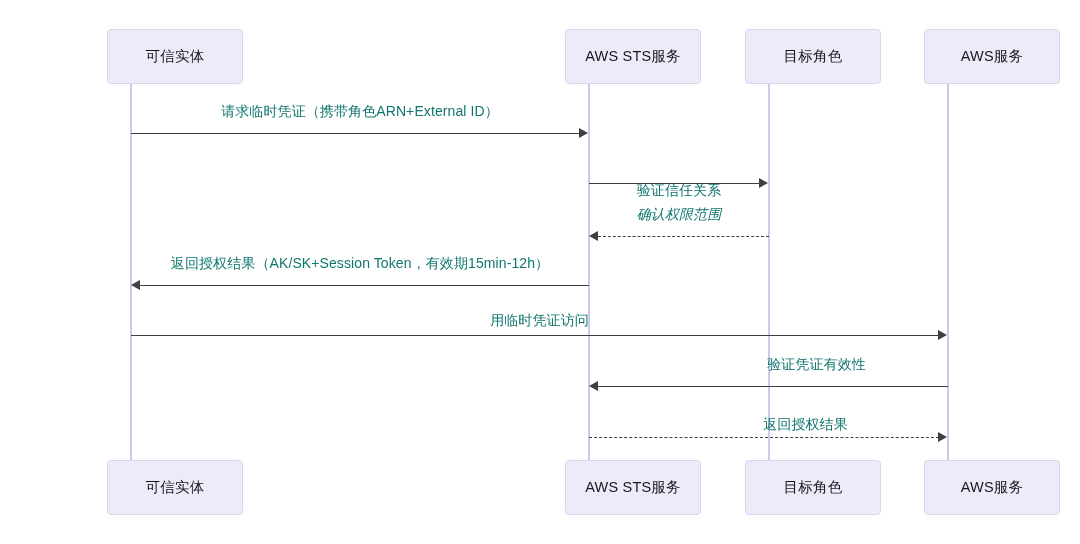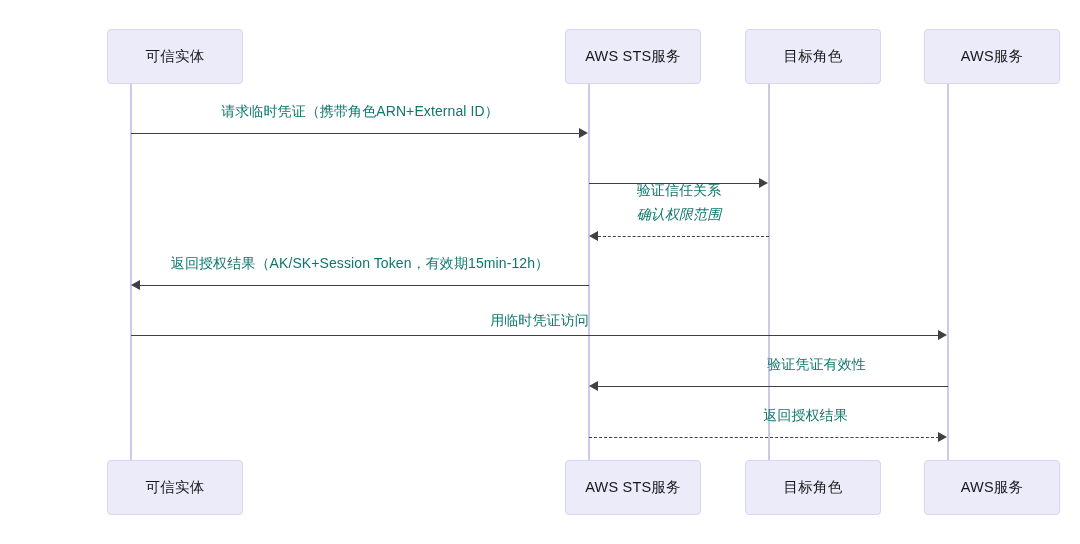--- a/index.html
+++ b/index.html
@@ -124,17 +124,17 @@
   <div class="arrowhead left" style="left:131px; top:280px;"></div>
 
   <div class="msg-label" style="left:131px; top:312px; width:817px;">用临时凭证访问</div>
   <div class="msg" style="left:131px; top:335px; width:808px;"></div>
   <div class="arrowhead right" style="left:938px; top:330px;"></div>
 
   <div class="msg-label" style="left:589px; top:356px; width:359px;margin-left:48px;">验证凭证有效性</div>
   <div class="msg" style="left:598px; top:386px; width:350px;"></div>
   <div class="arrowhead left" style="left:589px; top:381px;"></div>
 
-  <div class="msg-label" style="left:589px; top:407px; width:433px;">返回授权结果</div>
+  <div class="msg-label" style="left:589px; top:416px; width:433px;">返回授权结果</div>
   <div class="msg dashed" style="left:589px; top:437px; width:350px;"></div>
   <div class="arrowhead right" style="left:938px; top:432px;"></div>
 
 </div>
 
 </body></html>

